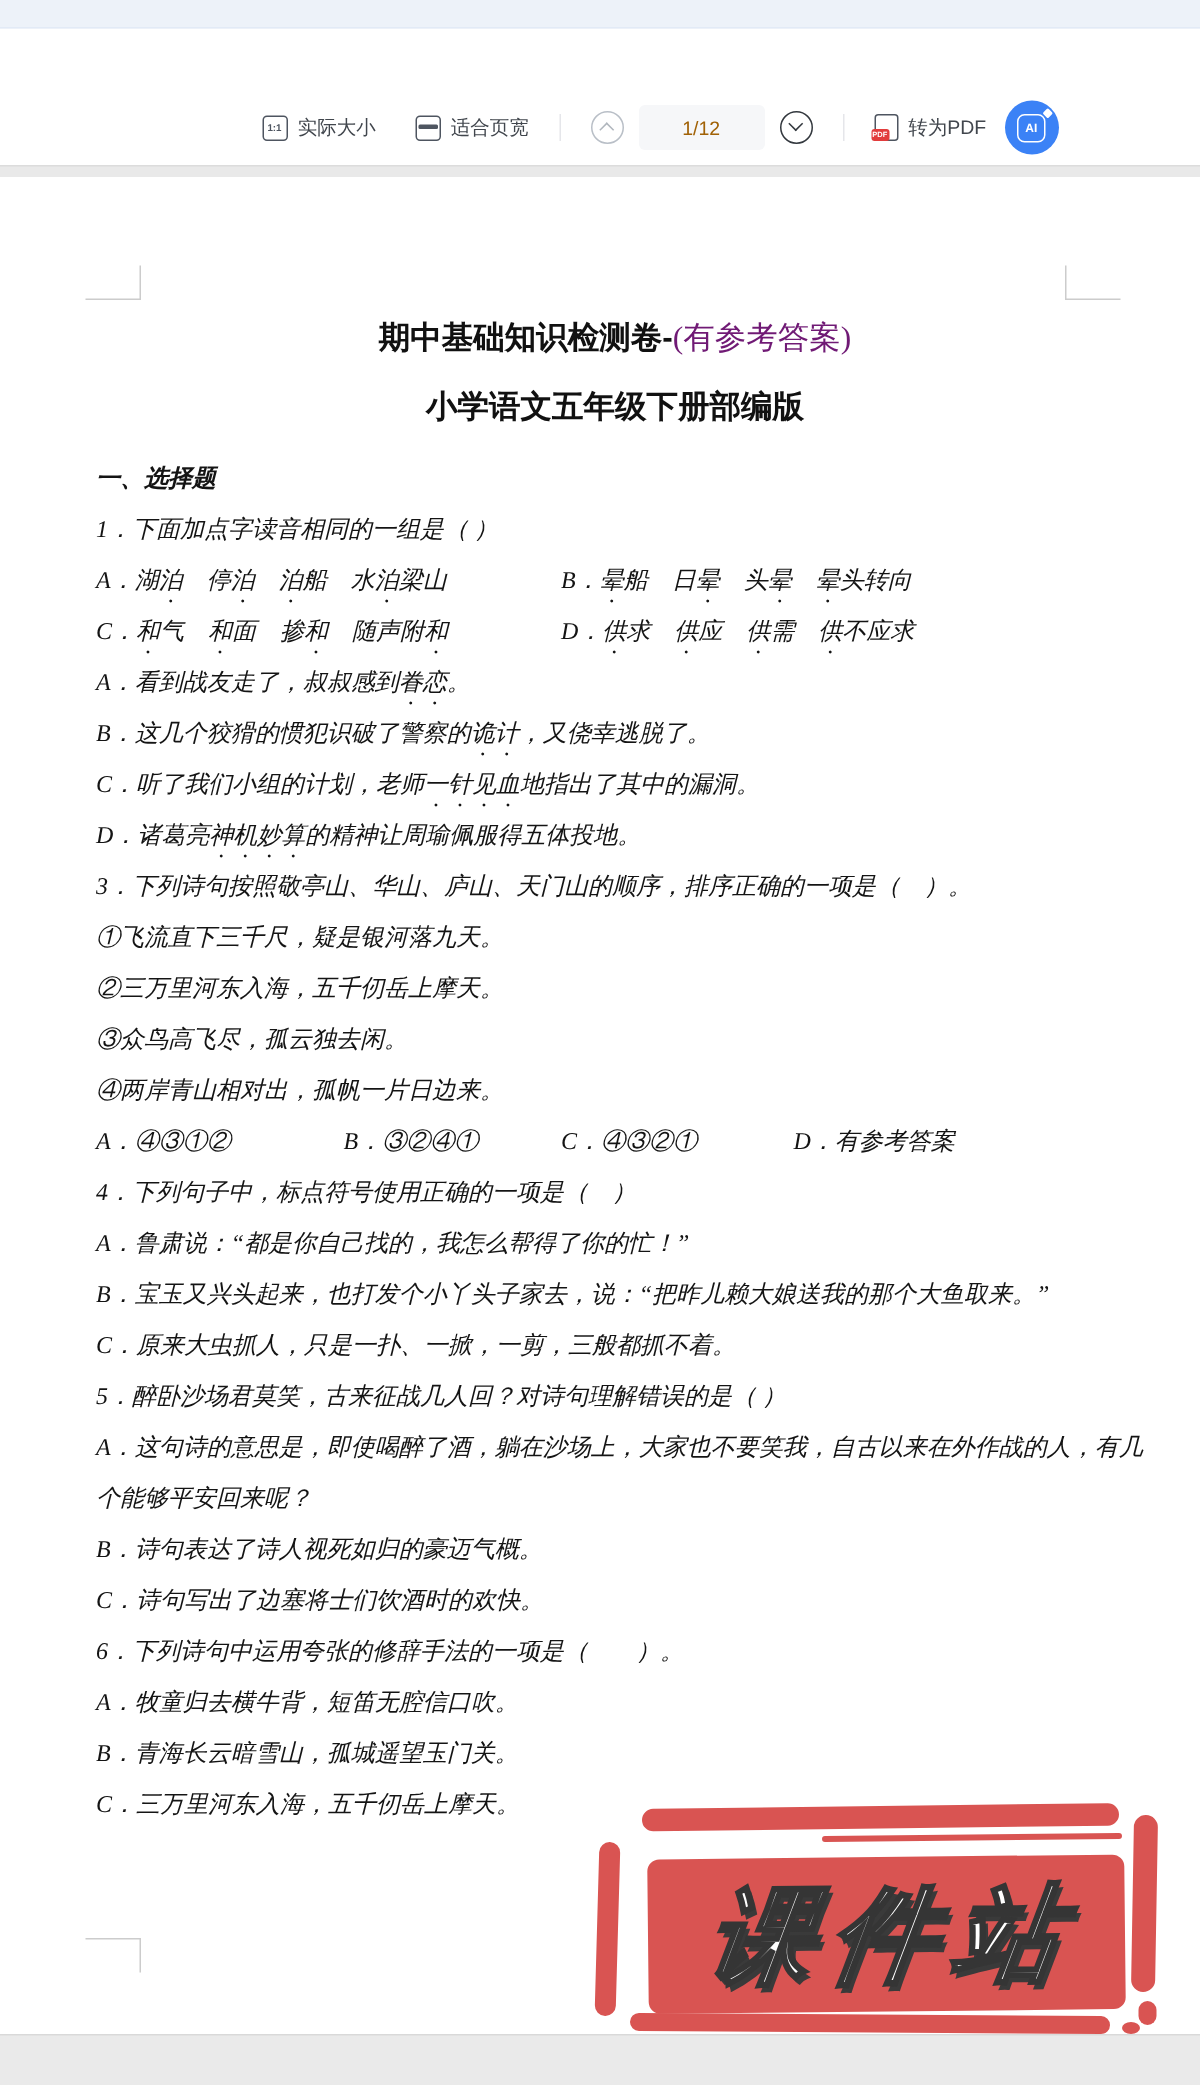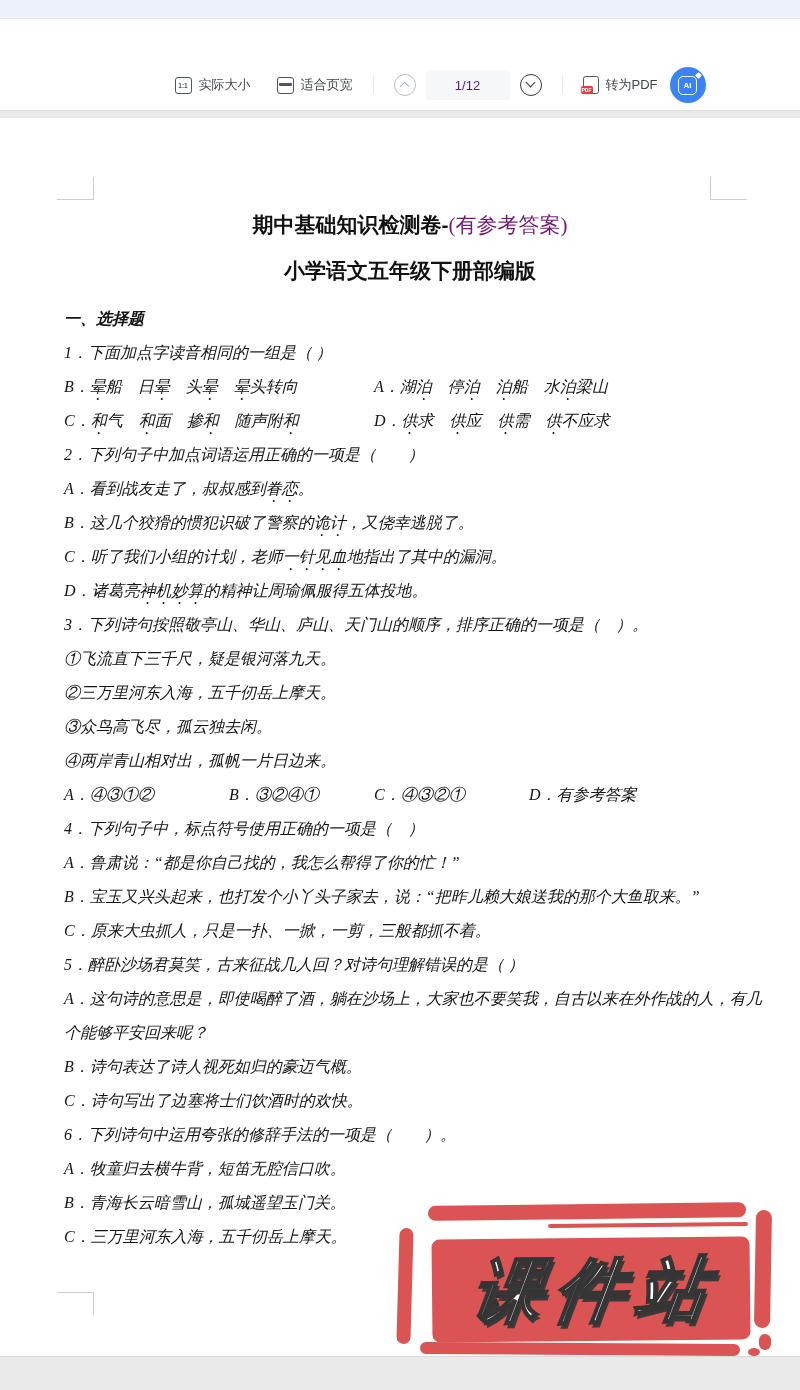--- a/index.html
+++ b/index.html
@@ -29,21 +29,21 @@
   .icon-fitw::before{content:"";position:absolute;left:1px;right:1px;top:5.5px;
     height:2.5px;background:#4e5560;border-radius:1px;}
   .circle-btn{width:20px;height:20px;border-radius:50%;position:relative;cursor:pointer;}
   .circle-btn.up{border:1.6px solid #b9bfc7;}
   .circle-btn.down{border:1.6px solid #33383e;}
   .circle-btn .chev{position:absolute;left:6px;width:6px;height:6px;}
   .circle-btn.up .chev{top:8px;border-top:1.6px solid #b0b6bd;border-left:1.6px solid #b0b6bd;transform:rotate(45deg);}
   .circle-btn.down .chev{top:4px;border-bottom:1.6px solid #33383e;border-right:1.6px solid #33383e;transform:rotate(45deg);}
   .page-box{width:84px;height:30px;background:#f6f7f9;border-radius:4px;
     display:flex;align-items:center;justify-content:center;
-    font-size:13px;color:#4c1d95;margin:0 10px;cursor:pointer;}
+    font-size:13px;color:#a16207;margin:0 10px;cursor:pointer;}
   .icon-pdf{width:14px;height:16px;border:1.5px solid #4e5560;border-radius:2.5px;position:relative;}
   .icon-pdf .pdf-badge{position:absolute;left:-3px;bottom:-1px;width:12px;height:8px;
     background:#e23c3c;border-radius:2px;color:#fff;font-size:5px;font-weight:bold;
     display:flex;align-items:center;justify-content:center;letter-spacing:0;}
   .ai-btn{width:36px;height:36px;border-radius:50%;background:#3b82f6;
     position:relative;cursor:pointer;display:flex;align-items:center;justify-content:center;}
   .ai-frame{width:17px;height:17px;border:1.8px solid #fff;border-radius:5px;
     display:flex;align-items:center;justify-content:center;
     color:#fff;font-size:8px;font-weight:bold;}
   .ai-spark{position:absolute;top:6px;right:5px;width:5px;height:5px;background:#fff;
@@ -138,28 +138,27 @@
   <div class="corner bl"></div>
   <div class="corner br"></div>
 
   <div class="doc">
     <div class="doc-title"><span>期中基础知识检测卷-</span><span class="red">(有参考答案)</span></div>
     <div class="doc-title">小学语文五年级下册部编版</div>
     <div id="doc-lines">
         <div class="line heading">一、选择题</div>
         <div class="line para">1．下面加点字读音相同的一组是（ ）</div>
         <div class="line cols2">
+          <span class="col">A．湖<span class="dot">泊</span>　停<span class="dot">泊</span>　<span class="dot">泊</span>船　水<span class="dot">泊</span>梁山</span>
           <span class="col">B．<span class="dot">晕</span>船　日<span class="dot">晕</span>　头<span class="dot">晕</span>　<span class="dot">晕</span>头转向</span>
-          <span class="col">A．湖<span class="dot">泊</span>　停<span class="dot">泊</span>　<span class="dot">泊</span>船　水<span class="dot">泊</span>梁山</span>
         </div>
         <div class="line cols2">
           <span class="col">C．<span class="dot">和</span>气　<span class="dot">和</span>面　掺<span class="dot">和</span>　随声附<span class="dot">和</span></span>
           <span class="col">D．<span class="dot">供</span>求　<span class="dot">供</span>应　<span class="dot">供</span>需　<span class="dot">供</span>不应求</span>
         </div>
-        <div class="line para">2．下列句子中加点词语运用正确的一项是（　　）</div>
         <div class="line para">A．看到战友走了，叔叔感到<span class="dot">眷</span><span class="dot">恋</span>。</div>
         <div class="line para">B．这几个狡猾的惯犯识破了警察的<span class="dot">诡</span><span class="dot">计</span>，又侥幸逃脱了。</div>
         <div class="line para">C．听了我们小组的计划，老师<span class="dot">一</span><span class="dot">针</span><span class="dot">见</span><span class="dot">血</span>地指出了其中的漏洞。</div>
         <div class="line para">D．诸葛亮<span class="dot">神</span><span class="dot">机</span><span class="dot">妙</span><span class="dot">算</span>的精神让周瑜佩服得五体投地。</div>
         <div class="line para">3．下列诗句按照敬亭山、华山、庐山、天门山的顺序，排序正确的一项是（　）。</div>
         <div class="line para">①飞流直下三千尺，疑是银河落九天。</div>
         <div class="line para">②三万里河东入海，五千仞岳上摩天。</div>
         <div class="line para">③众鸟高飞尽，孤云独去闲。</div>
         <div class="line para">④两岸青山相对出，孤帆一片日边来。</div>
         <div class="line cols4">

